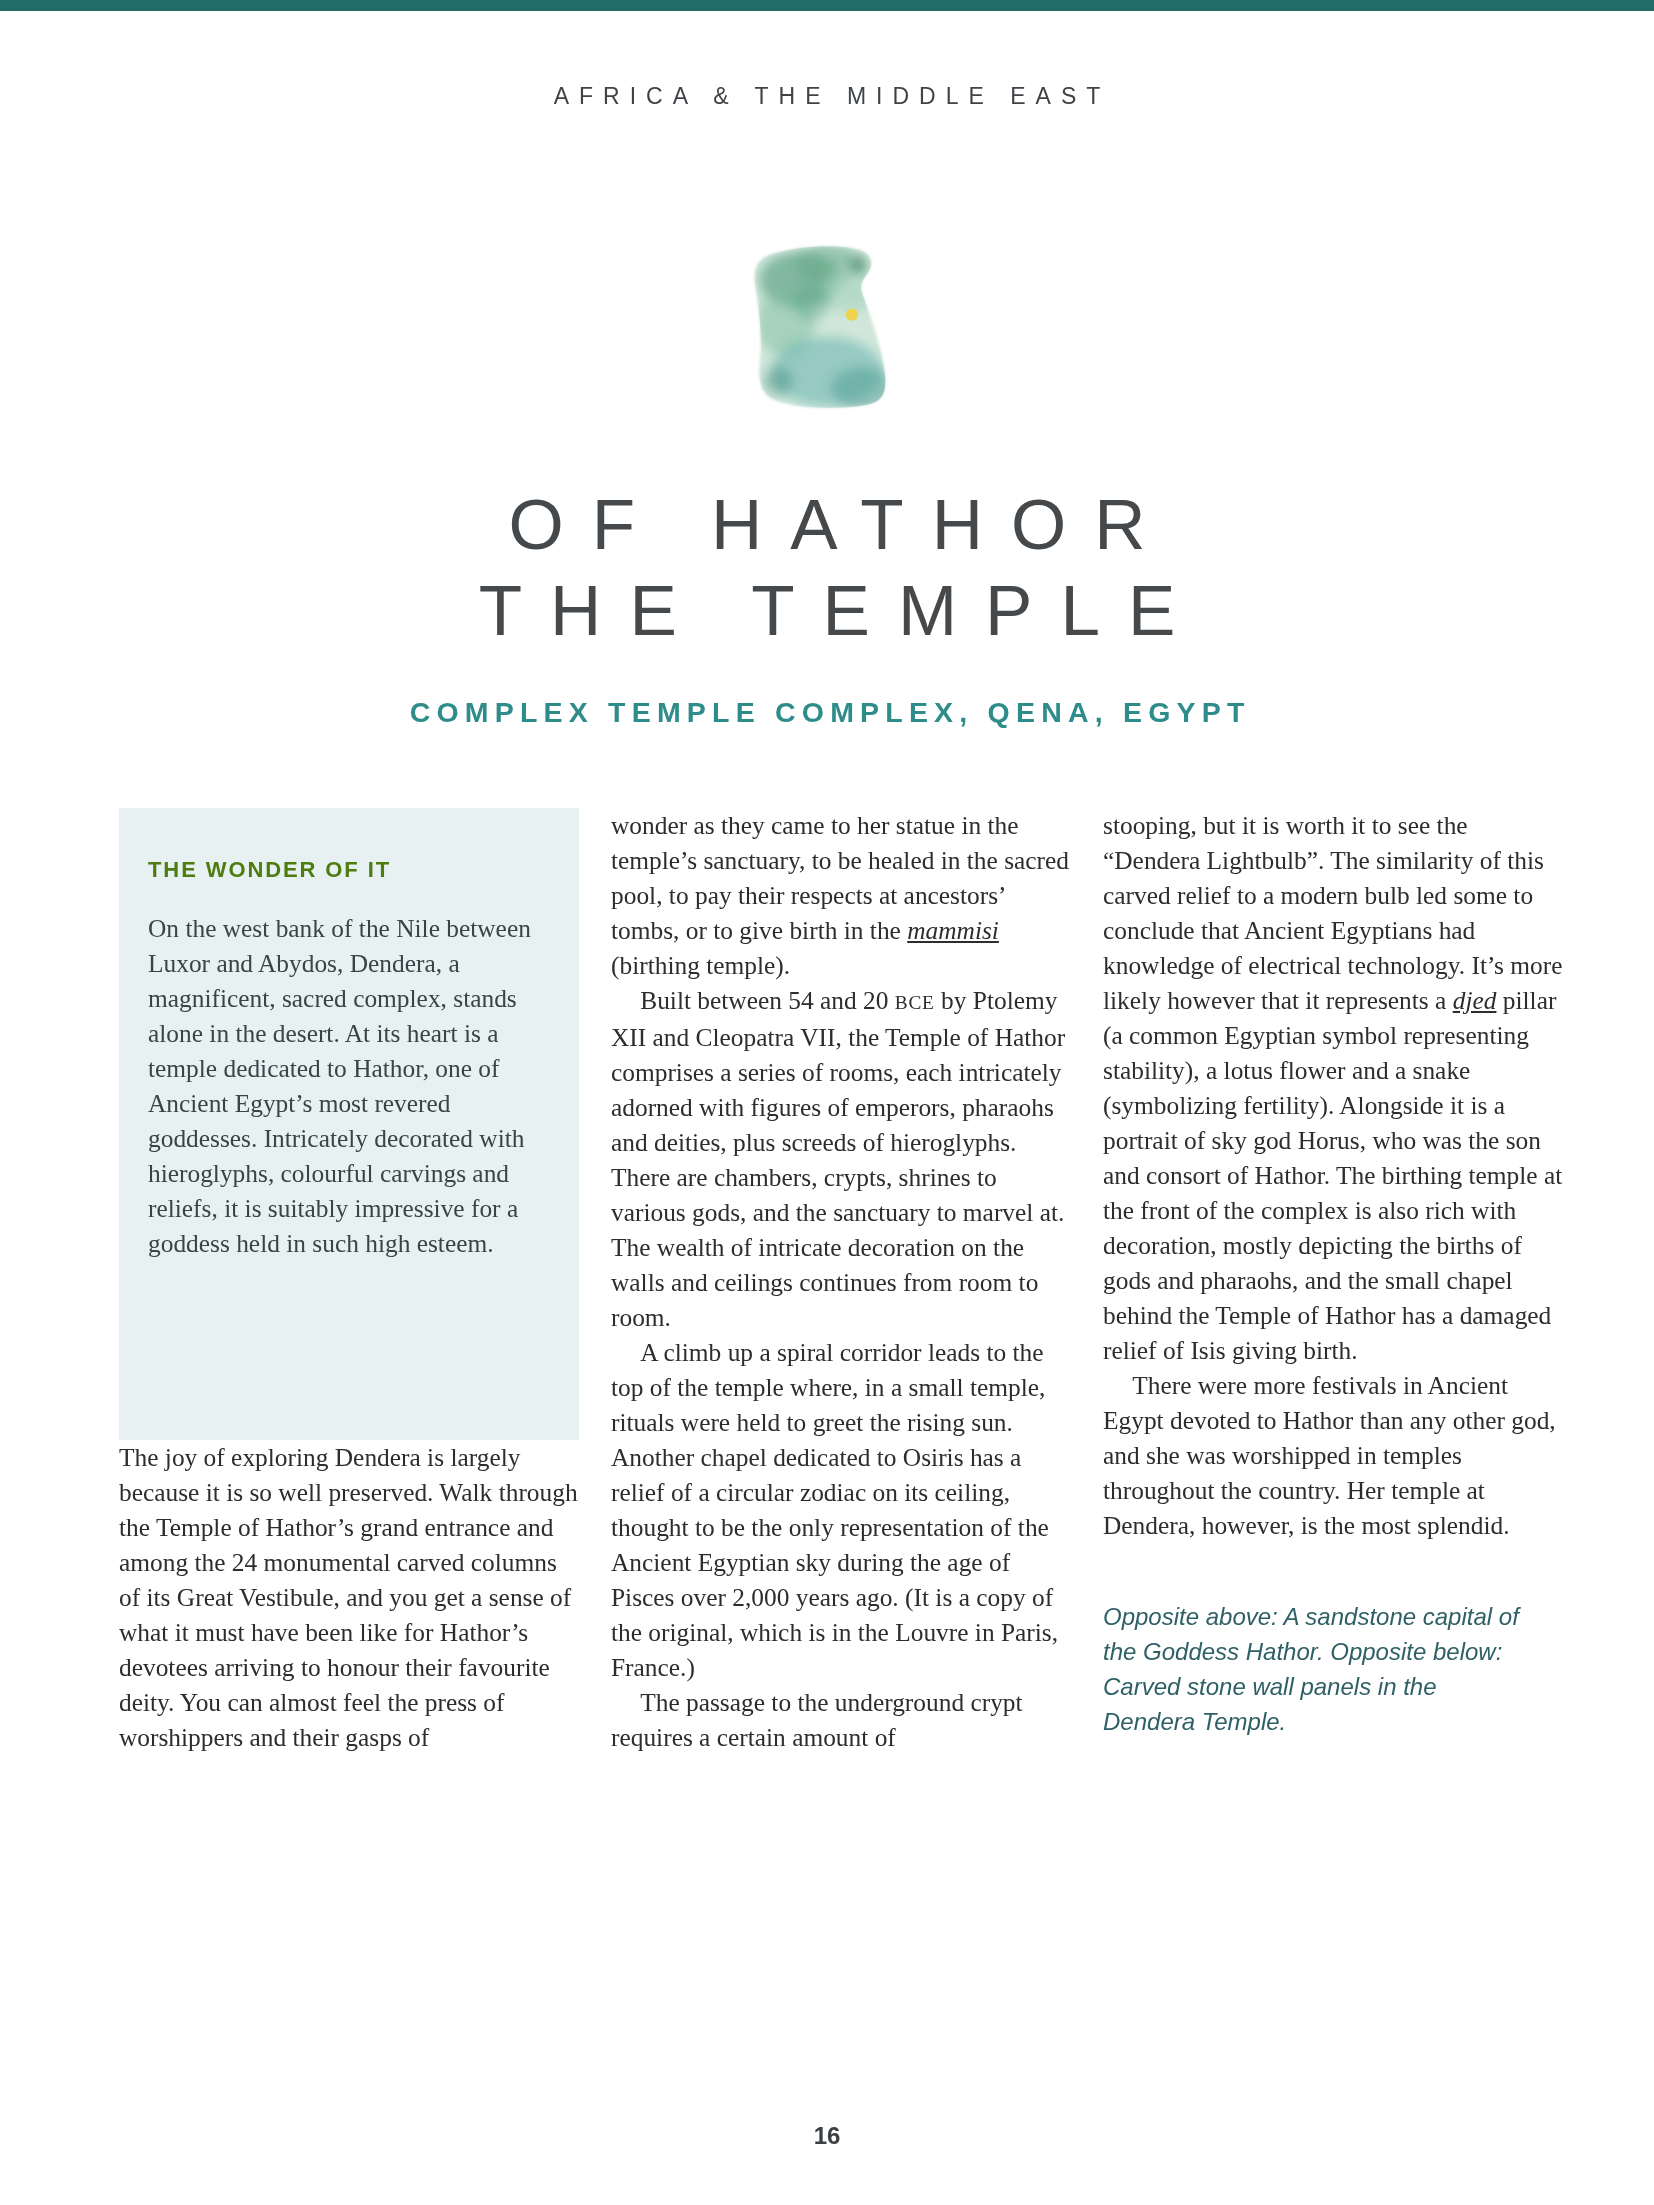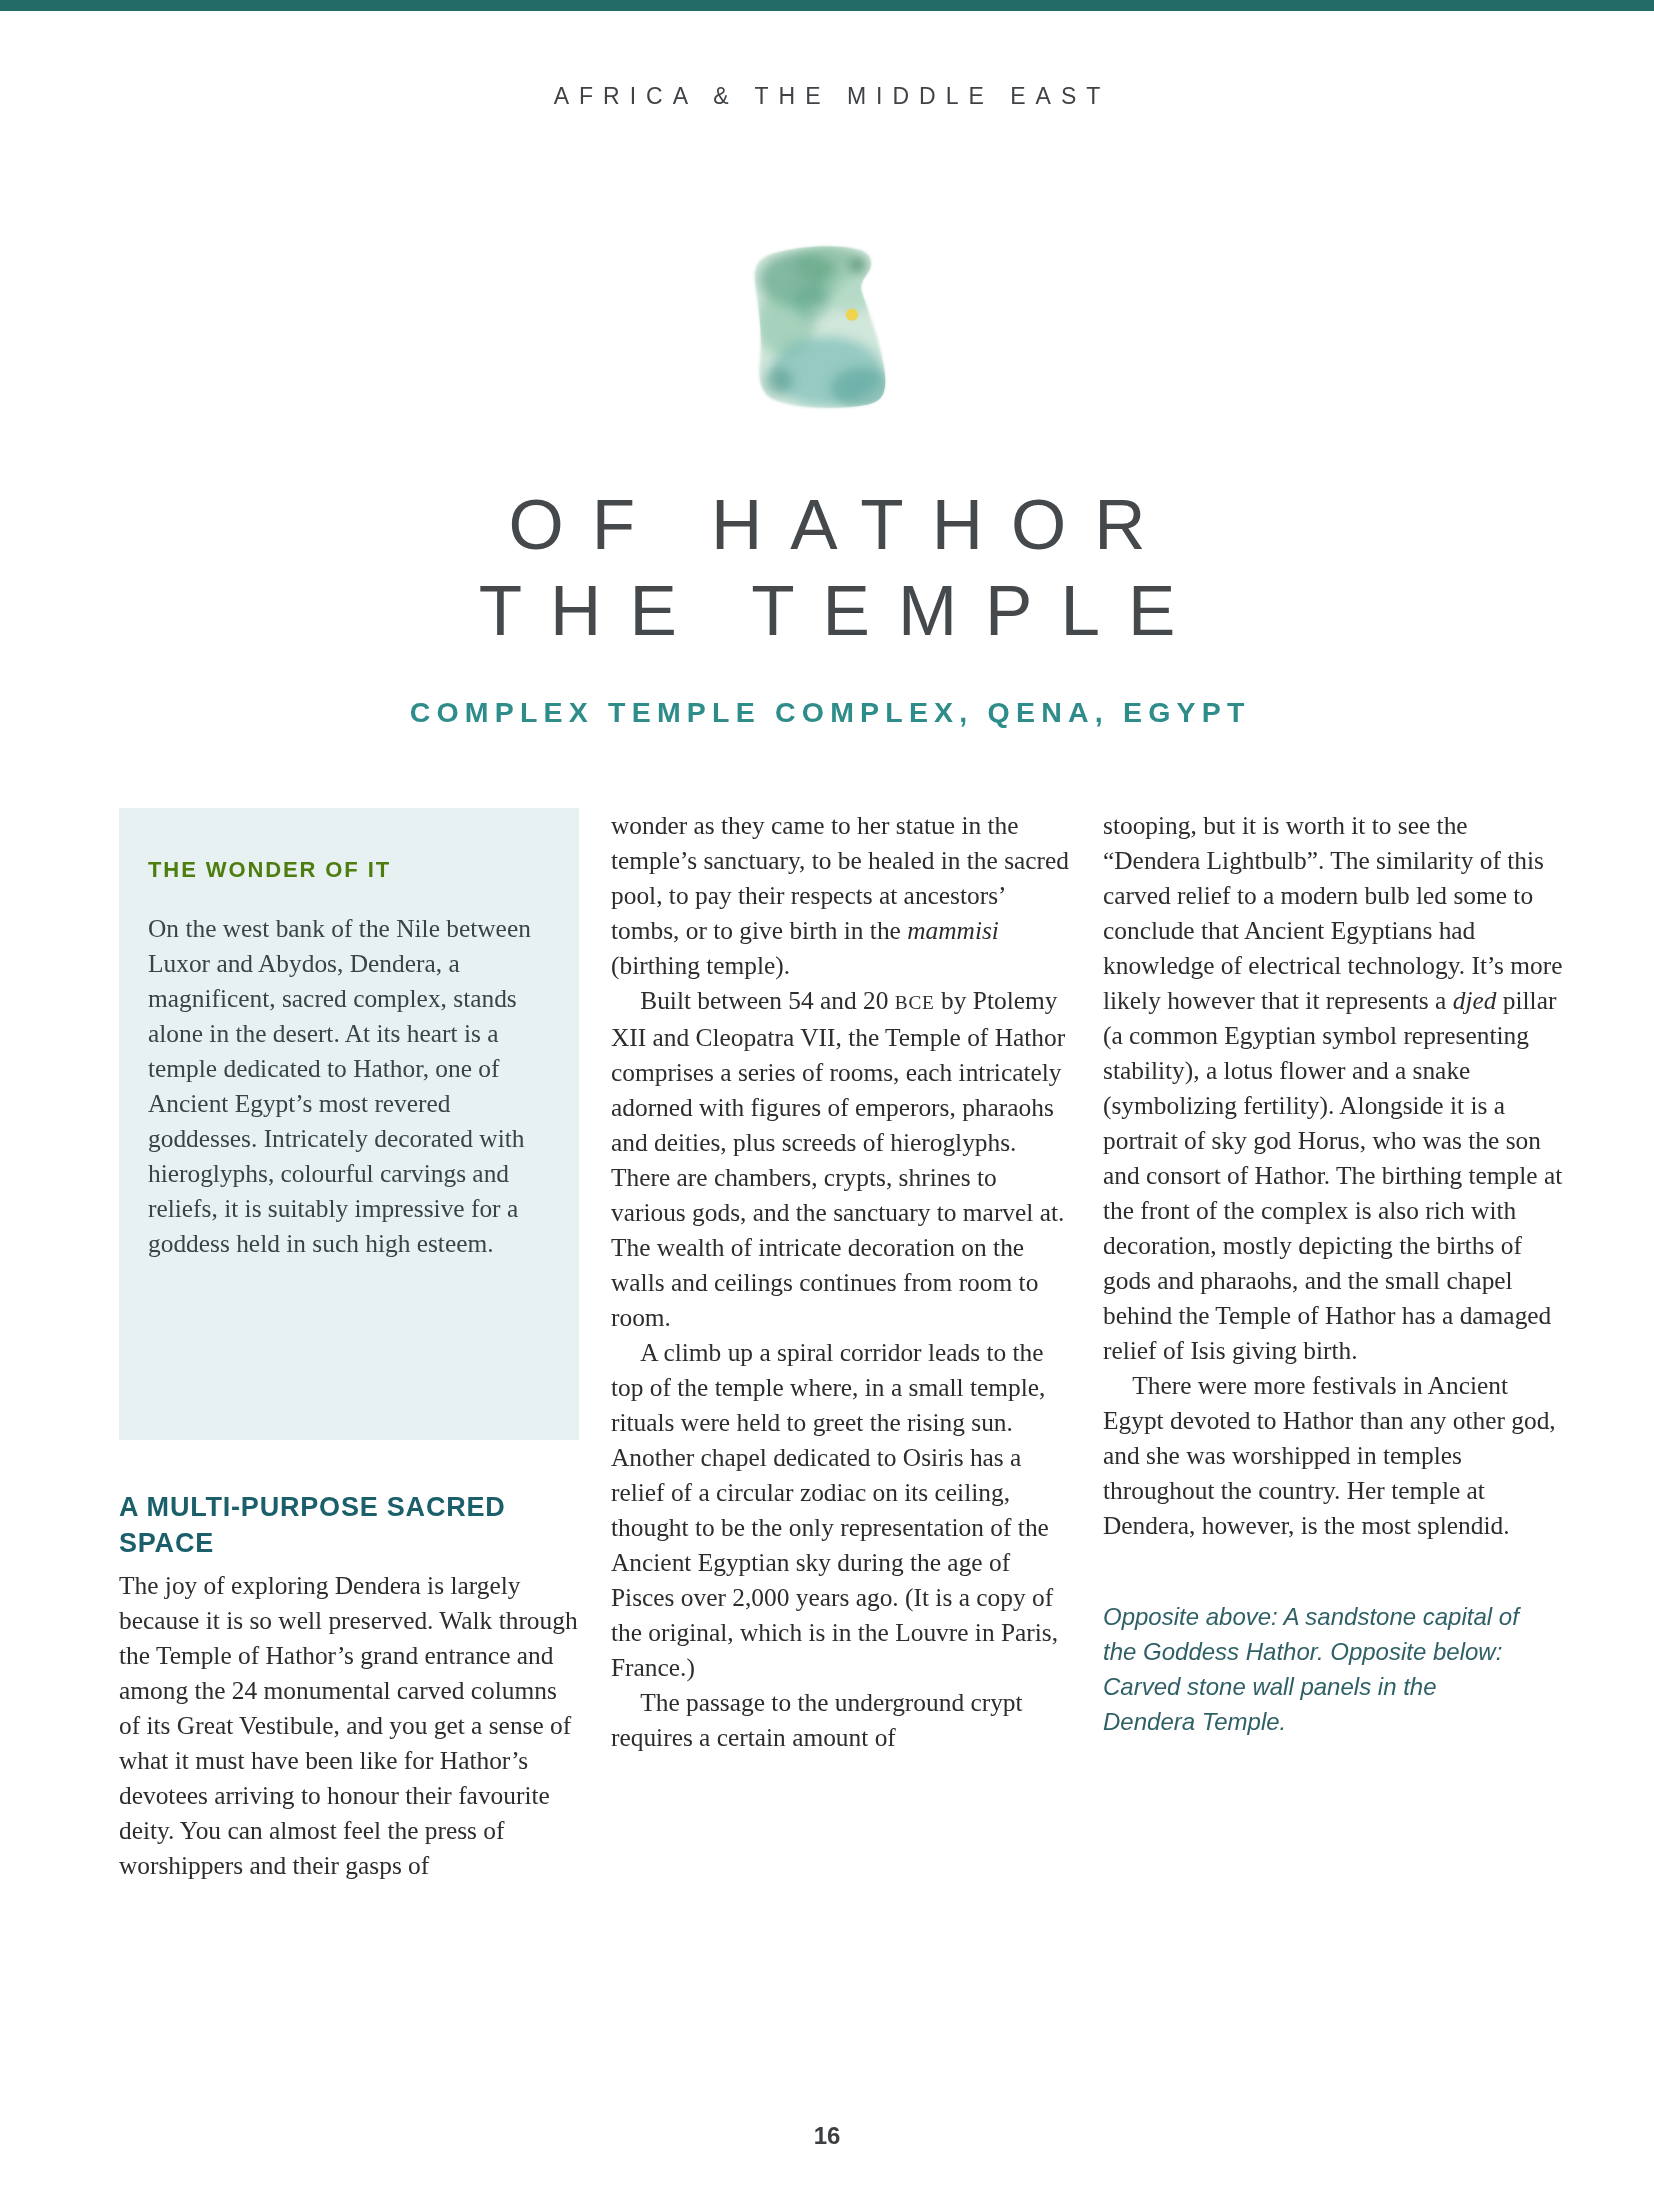--- a/index.html
+++ b/index.html
@@ -31,21 +31,21 @@
   .columns{
     display:flex;gap:32px;margin:79px 0 0 119px;width:1446px;
     align-items:flex-start;
   }
   .col{width:460px;}
   .col p{
     margin:0;font-size:25.4px;line-height:35px;color:#2b2d2e;
     text-align:left;
   }
   .col p.indent{text-indent:1.15em;}
-  .it{font-style:italic;}
+  .it{font-style:italic;text-decoration:underline;}
   .sc{font-size:0.76em;letter-spacing:0.8px;}
   .wonder-box{
     background:#e7f1f2;padding:32px 29px 179px 29px;box-sizing:border-box;
     width:460px;
   }
   .wonder-box h3{
     margin:17px 0 28px 0;
     font-family:"Liberation Sans", sans-serif;
     font-size:22px;font-weight:700;letter-spacing:1.9px;color:#4d7c0f;
   }
@@ -114,21 +114,20 @@
 
 <div class="columns">
 
   <div class="col">
     <div class="wonder-box">
       <h3>THE WONDER OF IT</h3>
       <div>
           <p><span>On the west bank of the Nile between Luxor and Abydos, Dendera, a magnificent, sacred complex, stands alone in the desert. At its heart is a temple dedicated to Hathor, one of Ancient Egypt’s most revered goddesses. Intricately decorated with hieroglyphs, colourful carvings and reliefs, it is suitably impressive for a goddess held in such high esteem.</span></p>
         </div>
     </div>
-    <div class="multi-heading">A MULTI-PURPOSE SACRED SPACE</div>
     <div>
         <p><span>The joy of exploring Dendera is largely because it is so well preserved. Walk through the Temple of Hathor’s grand entrance and among the 24 monumental carved columns of its Great Vestibule, and you get a sense of what it must have been like for Hathor’s devotees arriving to honour their favourite deity. You can almost feel the press of worshippers and their gasps of</span></p>
       </div>
   </div>
 
   <div class="col">
     <div>
         <p><span>wonder as they came to her statue in the temple’s sanctuary, to be healed in the sacred pool, to pay their respects at ancestors’ tombs, or to give birth in the </span><span class="it">mammisi</span><span> (birthing temple).</span></p>
         <p class="indent"><span>Built between 54 and 20 </span><span class="sc">BCE</span><span> by Ptolemy XII and Cleopatra VII, the Temple of Hathor comprises a series of rooms, each intricately adorned with figures of emperors, pharaohs and deities, plus screeds of hieroglyphs. There are chambers, crypts, shrines to various gods, and the sanctuary to marvel at. The wealth of intricate decoration on the walls and ceilings continues from room to room.</span></p>
         <p class="indent"><span>A climb up a spiral corridor leads to the top of the temple where, in a small temple, rituals were held to greet the rising sun. Another chapel dedicated to Osiris has a relief of a circular zodiac on its ceiling, thought to be the only representation of the Ancient Egyptian sky during the age of Pisces over 2,000 years ago. (It is a copy of the original, which is in the Louvre in Paris, France.)</span></p>

